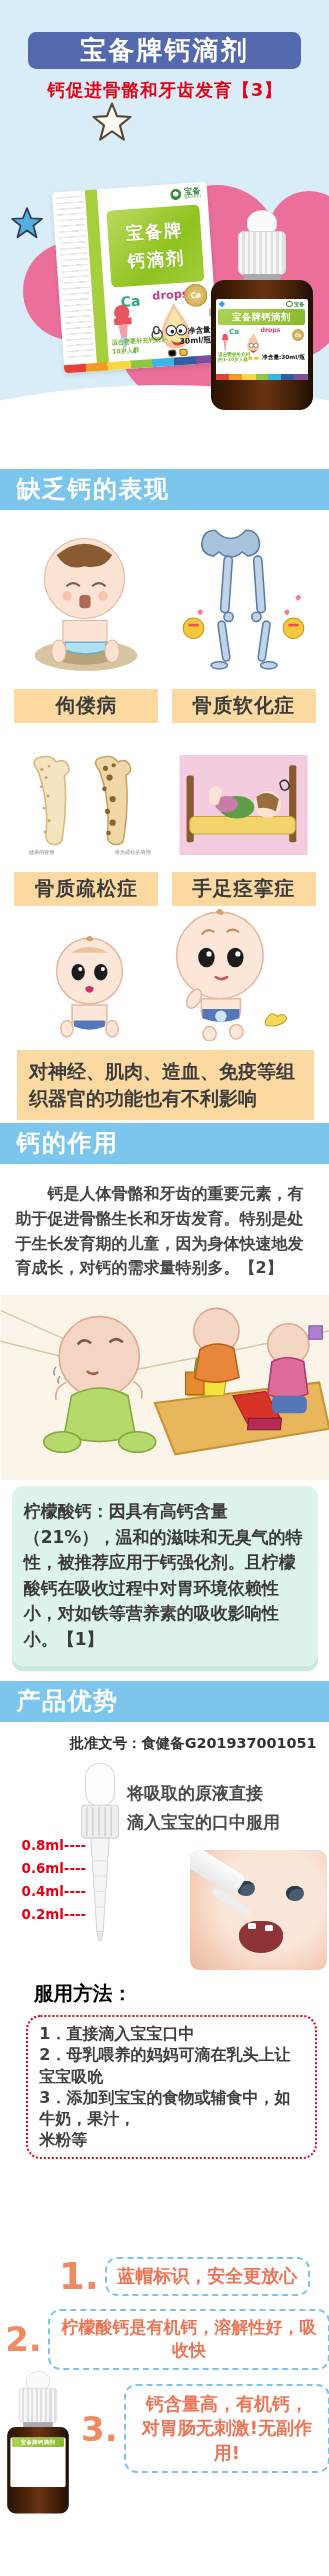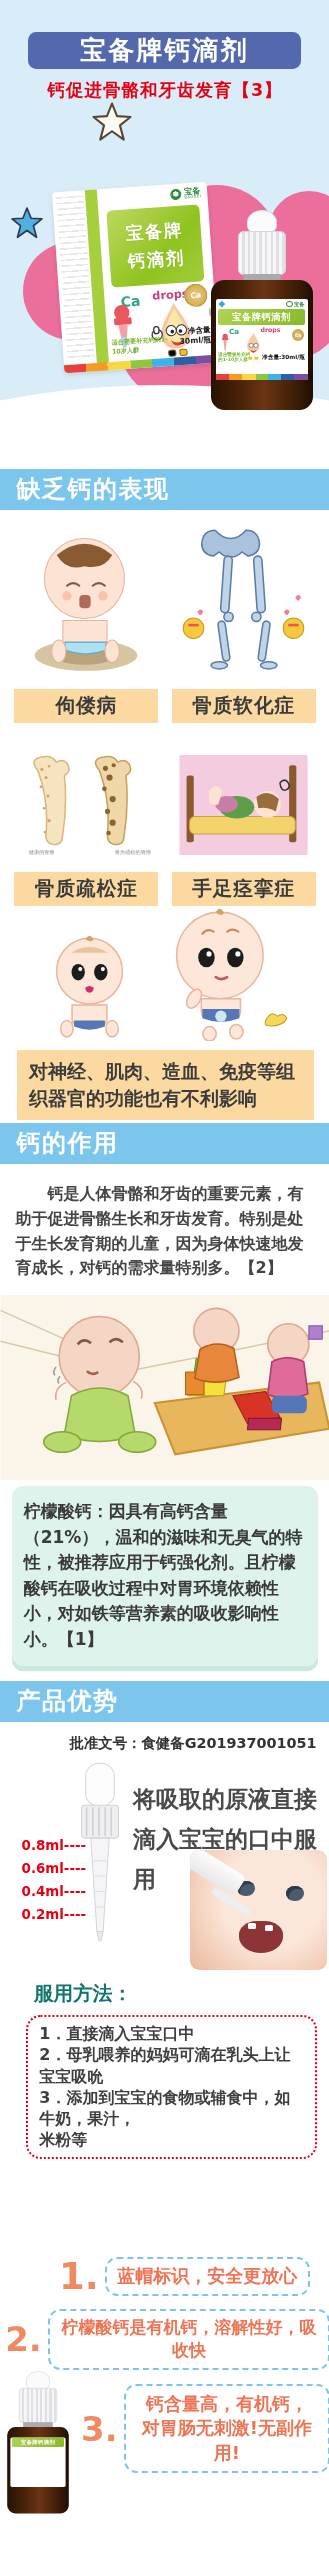--- a/index.html
+++ b/index.html
@@ -90,29 +90,29 @@
 
   .approval { padding:11.3px 13.4px 0 0; text-align:right; font-size:14.4px; font-weight:bold; color:#333; }
 
   .bluehat { position:relative; height:155px; }
   .bluehat svg { position:absolute; left:19.6px; top:3.1px; }
   .bluehat-text { position:absolute; left:47px; top:123px; font-size:23px; font-weight:bold; color:#1b9fdb; letter-spacing:2.1px; }
 
   
   .usage { position:relative; height:223px; }
   .dropper-scale { position:absolute; left:21.6px; top:81px; color:#e60012; font-size:13.4px; font-weight:bold; line-height:23px; }
-  .usage-intro { position:absolute; left:133px; top:26px; font-size:23px; font-weight:bold; color:#4a4a4a; line-height:1.75; }
+  .usage-intro { position:absolute; left:127px; top:26px; font-size:17px; font-weight:bold; color:#4a4a4a; line-height:1.75; }
   .baby-photo { position:absolute; left:190px; top:97px; width:137px; height:120px; border-radius:9.3px; overflow:hidden; background:radial-gradient(circle at 60% 40%,#fbe7da 0 45%,#f3cdb8 75%,#e9b89e); }
   .bp-eye { position:absolute; width:17.5px; height:15.5px; border-radius:50%; background:#4a5d6e; box-shadow:inset 3.1px 3.1px 0 #2c3c4a; }
   .bp-mouth { position:absolute; left:49px; top:71px; width:44px; height:32px; border-radius:50% 50% 60% 60%; background:#8e3436; }
   .bp-tooth { position:absolute; background:#fff; width:8.2px; height:6.2px; border-radius:1.5px; }
   .bp-dropper { position:absolute; left:-7.2px; top:9.3px; width:62px; height:23px; background:linear-gradient(#fdfdfd,#e7e7ea); border-radius:5.2px; transform:rotate(32deg); }
   .bp-pip { position:absolute; left:38px; top:30px; width:7.2px; height:44px; background:#eceff2; transform:rotate(-58deg); border-radius:2.1px; }
 
-  .usage-title { margin-top:4.1px; padding-left:34px; font-size:19.6px; font-weight:bold; color:#0f766e; }
+  .usage-title { margin-top:4.1px; padding-left:34px; font-size:19.6px; font-weight:bold; color:#000000; }
   .dotted-box { margin:8.2px 13.4px 0 26px; border:2.1px dotted #e60012; border-radius:14.4px; padding:6.2px 11.3px; font-size:16px; font-weight:bold; color:#3f3f3f; line-height:1.33; }
 
   
   .adv { position:relative; padding-top:86px; }
   .adv-item { display:flex; align-items:center; margin-top:12.4px; }
   .adv-num { font-size:34px; font-weight:bold; color:#ef8a63; margin-right:6.2px; line-height:1; }
   .adv-box { border:2.1px dashed #7dc3ed; border-radius:12.4px; padding:5.2px 10.3px; color:#ed7556; font-size:18px; font-weight:bold; text-align:center; line-height:1.38; }
   .ai1 { margin-left:59px; } .ai1 .adv-num { font-size:37px; }
   .ai2 { margin-left:5.2px; }  .ai2 .adv-box { font-size:17px; }
   .ai3 { margin-left:81px; margin-top:14.4px; }

